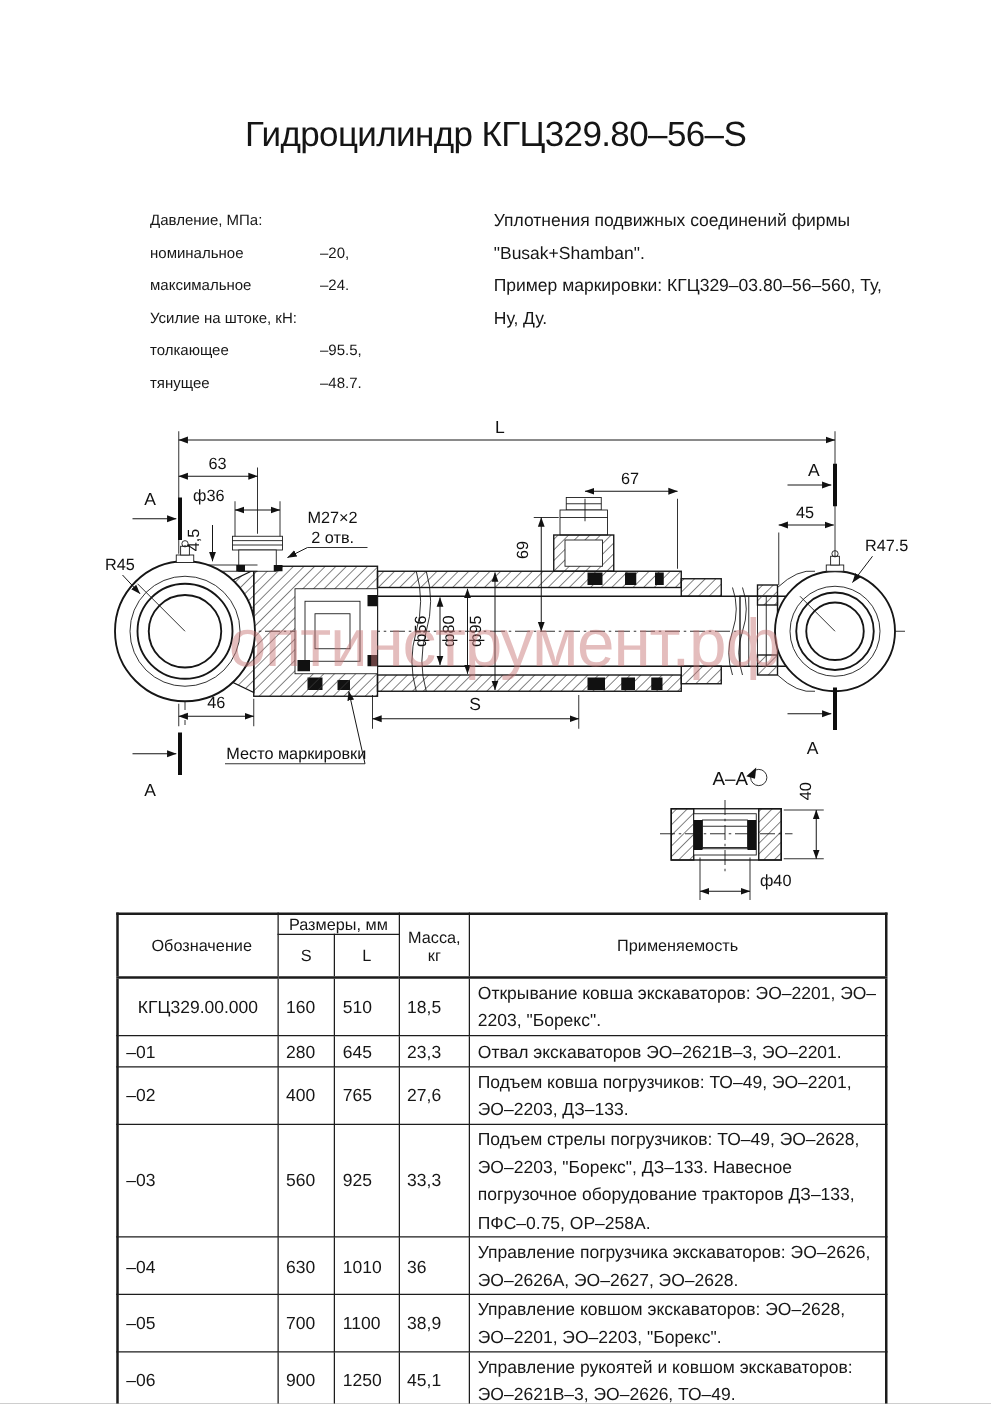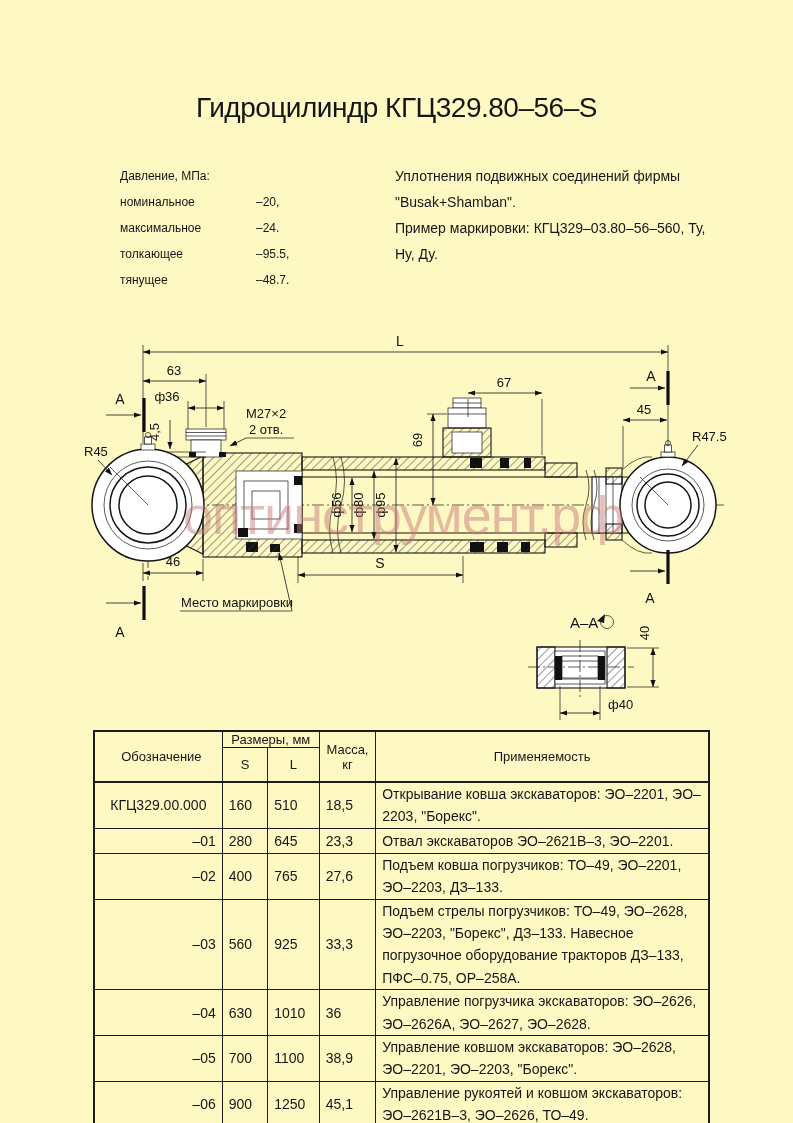--- a/index.html
+++ b/index.html
@@ -1,16 +1,16 @@
 <!DOCTYPE html>
 <html><head>
 <meta charset="utf-8">
 <style>
   html,body{margin:0;padding:0;background:#888;}
-  #page{position:relative;width:793px;height:1123px;background:#fef9c3;margin:0 auto;
+  #page{position:relative;width:793px;height:1123px;background:#ffffff;margin:0 auto;
         font-family:"Liberation Sans",sans-serif;color:#161616;overflow:hidden;}
   
   #title{position:absolute;left:0;top:92px;width:100%;text-align:center;
          font-size:28px;letter-spacing:-0.5px;color:#151515;}
   
   .spec-left{position:absolute;left:120px;top:163px;font-size:12px;line-height:26px;width:260px;}
   .spec-row{display:flex;}
   .spec-label{width:136px;}
   .spec-value{}
   .spec-right{position:absolute;left:395px;top:163px;font-size:14px;line-height:26px;width:320px;}
@@ -32,21 +32,21 @@
   text.dtxt14{font-family:"Liberation Sans",sans-serif;font-size:14px;fill:#111;}
   text.dtxt15{font-family:"Liberation Sans",sans-serif;font-size:15px;fill:#111;}
   
   #spec-table{position:absolute;left:93px;top:730px;width:617px;border-collapse:collapse;
               table-layout:fixed;font-size:13px;z-index:3;}
   #spec-table th,#spec-table td{border:1px solid #1c1c1c;padding:0 6px;color:#161616;
               overflow:hidden;}
   #spec-table th{font-weight:normal;text-align:center;}
   #spec-table .hdr{border-bottom:2px solid #1c1c1c;}
   #spec-table{border:2px solid #1c1c1c;}
-  td.des{ text-align:right;padding-right:8px;font-size:14px;}
+  td.des{ text-align:left;padding-right:8px;font-size:14px;}
   td.des.first{text-align:center;padding-left:8px;}
   td.num{text-align:left;font-size:14px;}
   td.app{font-size:14px;line-height:1.6;padding:2px 6px;text-align:left;}
 </style>
 </head>
 <body>
 
 <div id="page">
 
   <div id="title">Гидроцилиндр КГЦ329.80–56–S</div>
@@ -56,20 +56,24 @@
         <span class="spec-label">Давление, МПа:</span>
         <span class="spec-value"></span>
       </div>
     <div class="spec-row">
         <span class="spec-label">номинальное</span>
         <span class="spec-value">–20,</span>
       </div>
     <div class="spec-row">
         <span class="spec-label">максимальное</span>
         <span class="spec-value">–24.</span>
+      </div>
+    <div class="spec-row">
+        <span class="spec-label">Усилие на штоке, кН:</span>
+        <span class="spec-value"></span>
       </div>
     <div class="spec-row">
         <span class="spec-label">толкающее</span>
         <span class="spec-value">–95.5,</span>
       </div>
     <div class="spec-row">
         <span class="spec-label">тянущее</span>
         <span class="spec-value">–48.7.</span>
       </div>
   </div>

